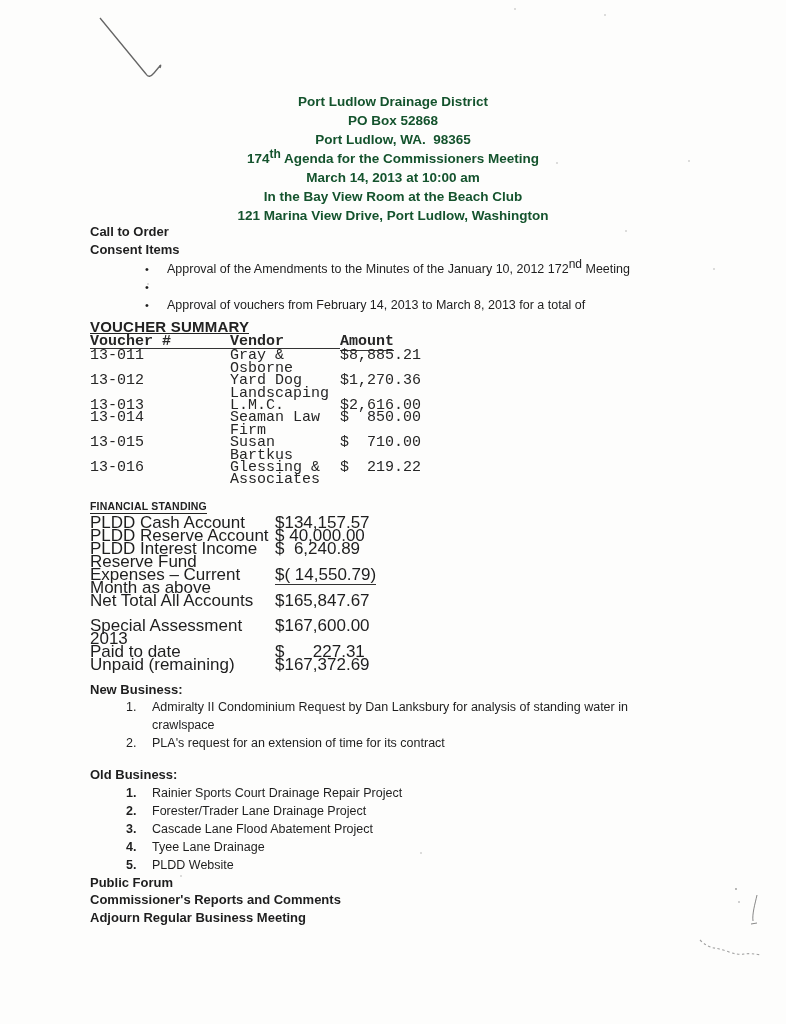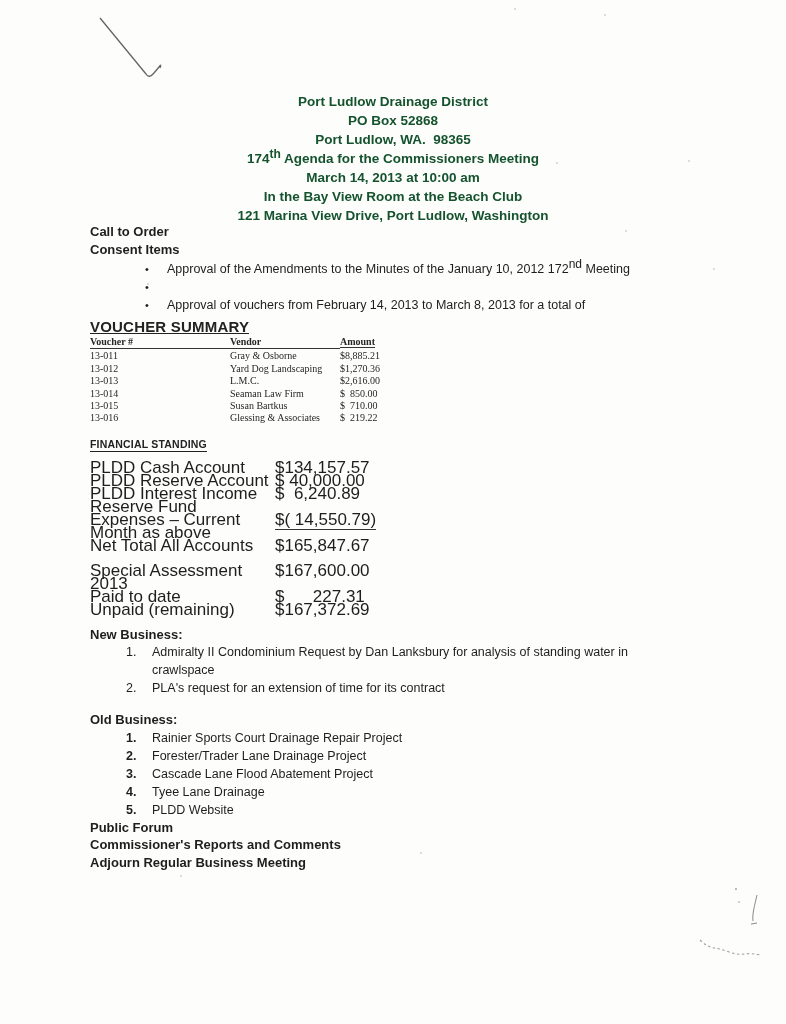--- a/index.html
+++ b/index.html
@@ -25,34 +25,34 @@
   
   .bullet-list{margin-top:2px;}
   .bullet-row{display:flex;font-size:12.5px;line-height:18px;font-weight:400;}
   .bullet-glyph{width:22px;padding-left:55px;flex:none;font-size:11px;}
   
   .voucher-block{margin-top:4px;}
   .vs-title{
     display:inline-block;font-weight:700;font-size:15px;line-height:12px;
     border-bottom:1.2px solid #222;letter-spacing:.2px;color:#222;
   }
-  .vtable{font-family:Liberation Serif, serif;font-size:10px;line-height:12.4px;color:#262626;}
+  .vtable{font-family:Liberation Mono, monospace;font-size:15px;line-height:12.4px;color:#262626;}
   .vrow{display:flex;}
   .vh{font-weight:700;}
   .vc1{width:140px;flex:none;}
   .vc2{width:110px;flex:none;}
   .vc3{flex:none;white-space:pre;}
   .vh .vc1,.vh .vc2{border-bottom:1.1px solid #333;}
   .vh .vc3 span{border-bottom:1.1px solid #333;}
   .vh{margin-bottom:1px;}
   
   .fin-block{margin-top:9px;}
   .fs-title{
     display:inline-block;font-weight:700;font-size:10.5px;line-height:13px;
-    border-bottom:1.2px solid #222;letter-spacing:.2px;color:#222;margin-bottom:9px;
+    border-bottom:1.2px solid #222;letter-spacing:.2px;color:#222;margin-bottom:2px;
   }
   .frow{display:flex;font-size:17px;line-height:13px;}
   .flabel{width:185px;flex:none;}
   .famount{white-space:pre;}
   .famount.subtotal span{border-bottom:1.1px solid #333;}
   .fin-gap{height:12px;}
   
   .nb-block{margin-top:10px;}
   .ob-block{margin-top:14px;}
   .num-row{display:flex;font-size:12.5px;line-height:18px;}

